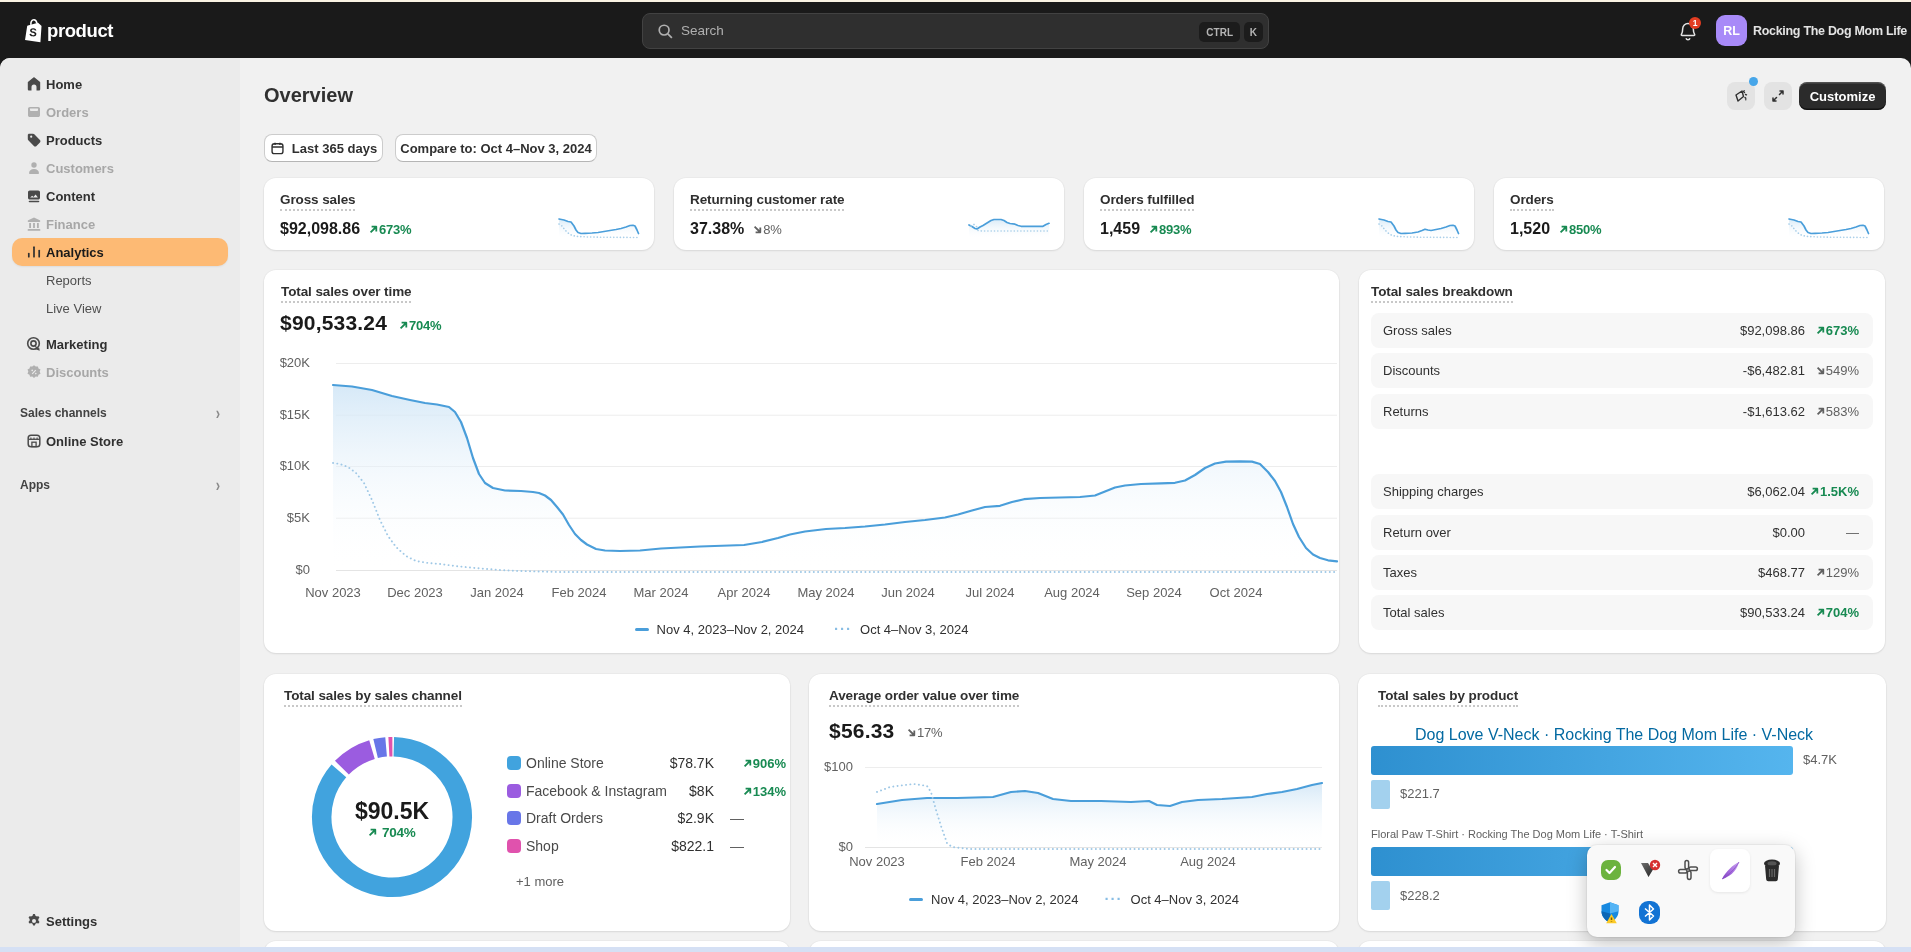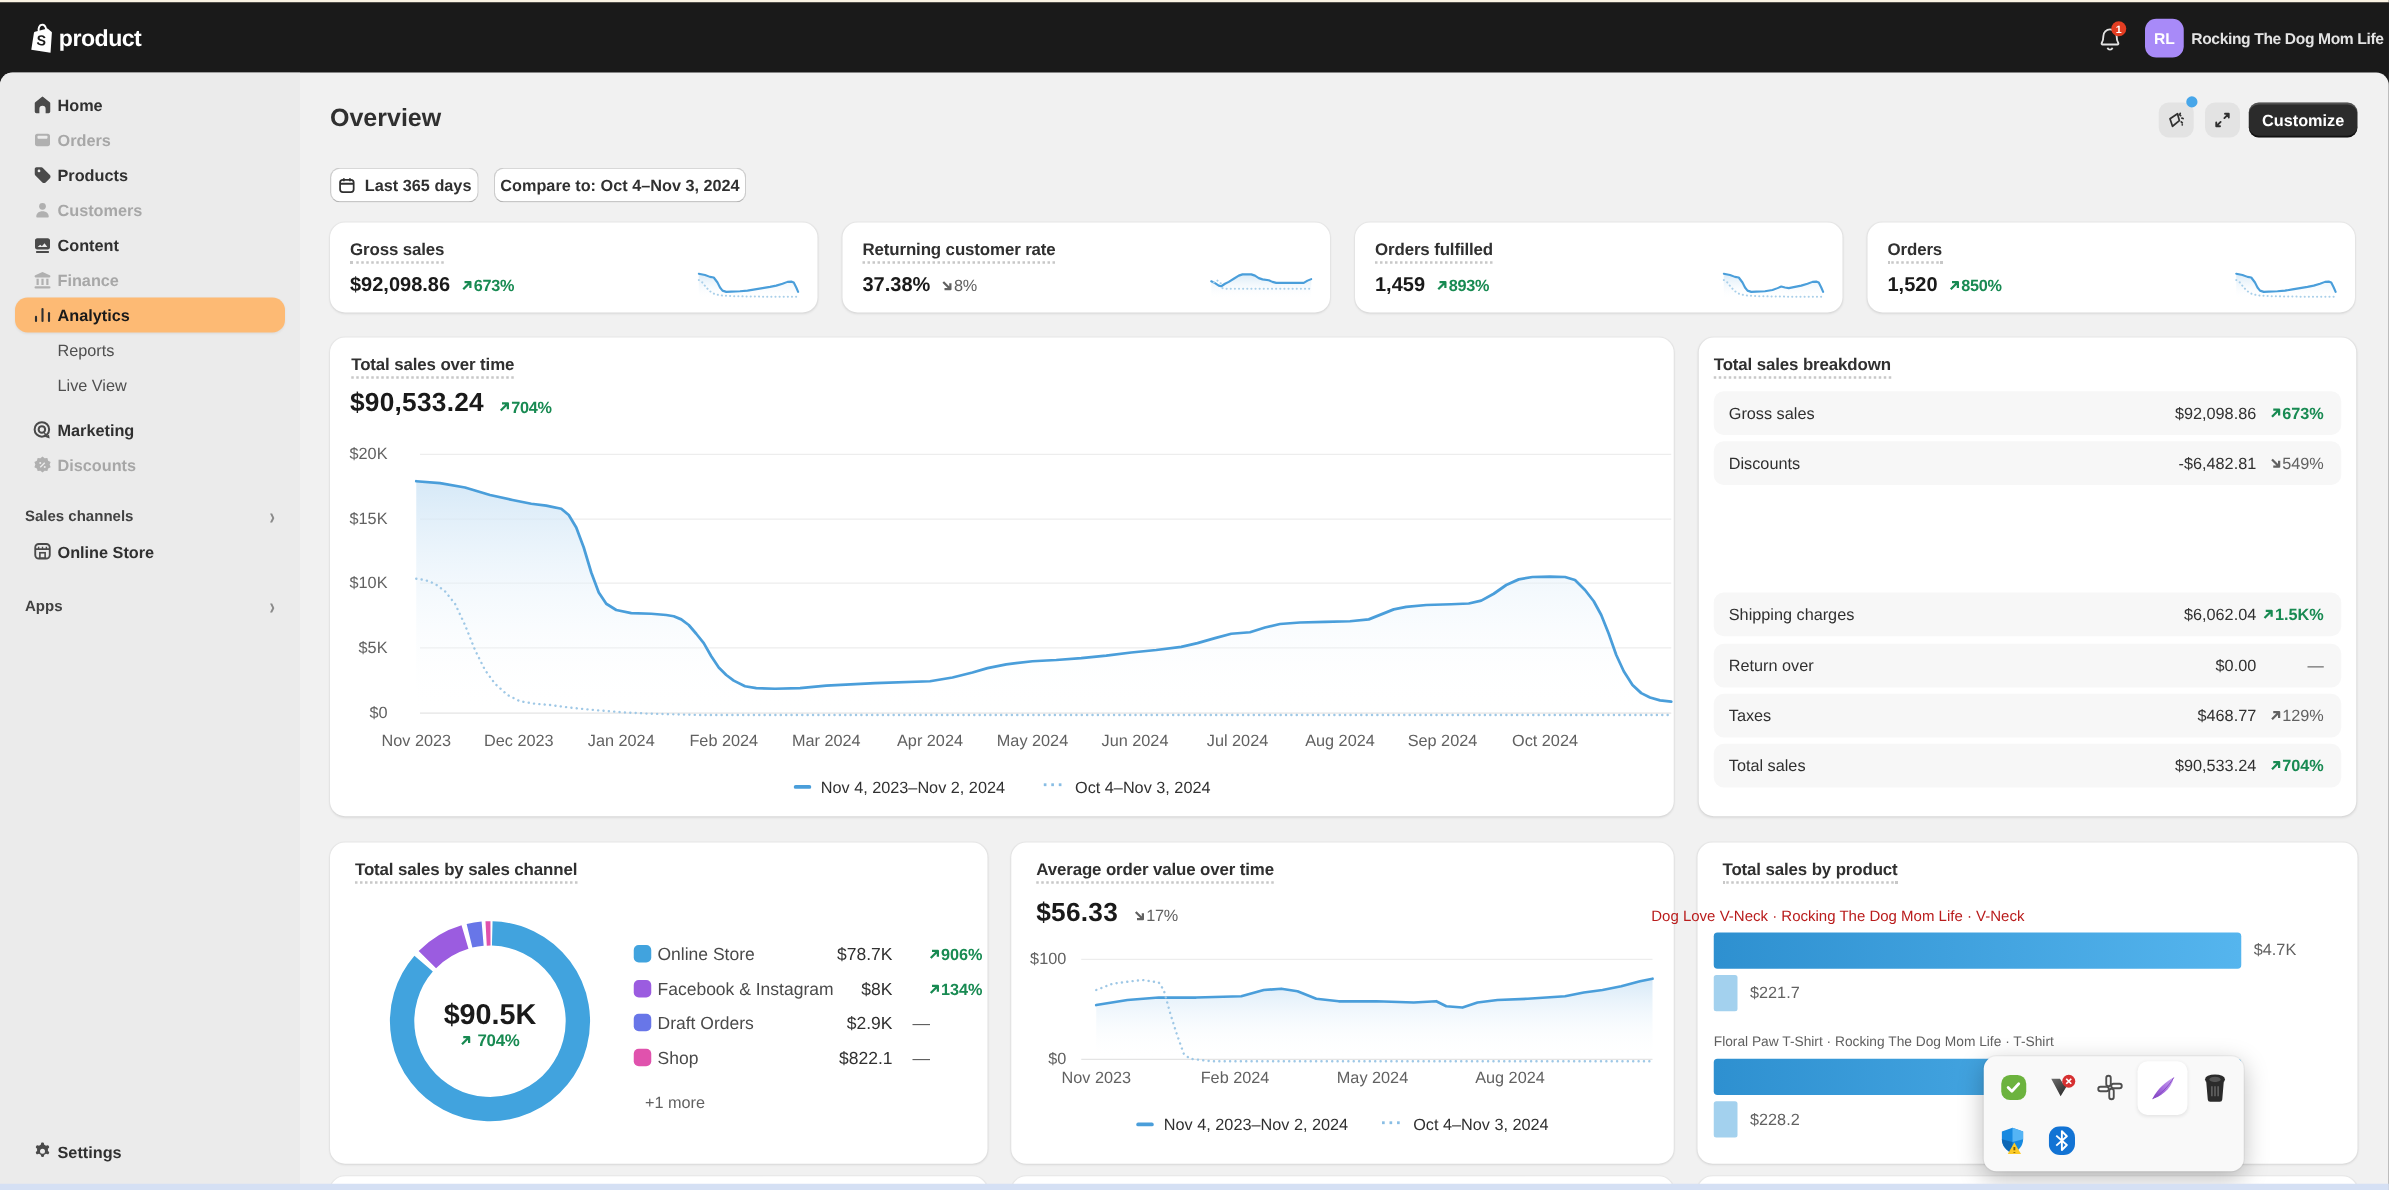--- a/index.html
+++ b/index.html
@@ -36,20 +36,29 @@
 </head>
 <body>
 <div id="topline"></div>
 <div id="header">
   <svg class="abs" style="left:22px;top:16px" width="22" height="26" viewBox="0 0 24 28">
     <path d="M9.8 7.4c-.5-2.9.6-5.3 2.7-5.6 1.8-.3 3.2 1.2 3.8 3.8" stroke="#fff" stroke-width="1.7" fill="none"></path>
     <path d="M5.6 8.9c.1-.6.3-.8.9-1L17.5 5l3.6 3.2a.5.5 0 0 1 .2.3l-1.2 17.8L3.3 23.7z" fill="#fff"></path>
     <text x="8" y="19.8" font-size="12.5" font-weight="bold" fill="#1a1a1a" font-family="Liberation Sans" transform="rotate(4 12 16)">S</text>
   </svg>
   <div class="abs" style="left:47px;top:18px;font-size:18.5px;font-weight:700;color:#fff;letter-spacing:-.4px">product</div>
+  <div class="abs" style="left:642px;top:11px;width:627px;height:36px;background:#2f2f2f;border:1px solid #424242;border-radius:8px">
+    <svg class="abs" style="left:14px;top:9px" width="17" height="17" viewBox="0 0 16 16" fill="none" stroke="#b0b0b0" stroke-width="1.6">
+        <circle cx="6.7" cy="6.7" r="4.6"></circle>
+        <path d="M10.2 10.2L14 14"></path>
+      </svg>
+    <div class="abs" style="left:38px;top:9px;font-size:13.5px;color:#b0b0b0">Search</div>
+    <div class="abs" style="right:28px;top:8px;height:20px;padding:0 7px;background:#1c1c1c;border-radius:5px;color:#b5b5b5;font-size:10px;font-weight:700;display:flex;align-items:center">CTRL</div>
+    <div class="abs" style="right:5px;top:8px;height:20px;padding:0 6px;background:#1c1c1c;border-radius:5px;color:#b5b5b5;font-size:10px;font-weight:700;display:flex;align-items:center">K</div>
+  </div>
   <svg class="abs" style="left:1678px;top:19px" width="20" height="21" viewBox="0 0 20 21" fill="none" stroke="#e3e3e3" stroke-width="1.5">
       <path d="M10 2.5a5.3 5.3 0 0 0-5.3 5.3c0 2.6-.6 4.4-1.3 5.6-.3.5 0 1.2.7 1.2h11.8c.7 0 1-.7.7-1.2-.7-1.2-1.3-3-1.3-5.6A5.3 5.3 0 0 0 10 2.5z"></path>
       <path d="M8 17.2c.3.9 1.1 1.5 2 1.5s1.7-.6 2-1.5"></path>
     </svg>
   <div class="abs" style="left:1689px;top:15px;width:12px;height:12px;border-radius:50%;background:#e33d22;color:#fff;font-size:8.5px;font-weight:700;display:flex;align-items:center;justify-content:center">1</div>
   <div class="abs" style="left:1716px;top:13px;width:31px;height:31px;border-radius:9px;background:#a88af8;color:#fff;font-size:12.5px;font-weight:700;display:flex;align-items:center;justify-content:center">RL</div>
   <div class="abs" style="left:1753px;top:22px;font-size:12.5px;letter-spacing:-.3px;font-weight:700;color:#e3e3e3;white-space:nowrap">Rocking The Dog Mom Life</div>
 </div>
 <div id="wrap">
 <div id="sidebar">
@@ -269,20 +278,27 @@
           <path d="M1.6 7.4L7 2M2.6 1.7h4.7v4.7" fill="none" stroke="currentColor" stroke-width="1.8" stroke-linejoin="round"></path>
         </svg>673%</span>
     </div>
 <div class="row" style="top:295px">
       <span class="lbl">Discounts</span>
       <span class="val">-$6,482.81</span>
       <span class="pct gry" style="font-weight:400"><svg width="9" height="9" viewBox="0 0 9 9" style="margin-right:1px">
           <path d="M1.6 1.6L7 7M7.3 2.6v4.7H2.6" fill="none" stroke="currentColor" stroke-width="1.8" stroke-linejoin="round"></path>
         </svg>549%</span>
     </div>
+<div class="row" style="top:336px">
+      <span class="lbl">Returns</span>
+      <span class="val">-$1,613.62</span>
+      <span class="pct gry" style="font-weight:400"><svg width="9" height="9" viewBox="0 0 9 9" style="margin-right:1px">
+          <path d="M1.6 7.4L7 2M2.6 1.7h4.7v4.7" fill="none" stroke="currentColor" stroke-width="1.8" stroke-linejoin="round"></path>
+        </svg>583%</span>
+    </div>
 <div class="row" style="top:416px">
       <span class="lbl">Shipping charges</span>
       <span class="val">$6,062.04</span>
       <span class="pct grn"><svg width="9" height="9" viewBox="0 0 9 9" style="margin-right:1px">
           <path d="M1.6 7.4L7 2M2.6 1.7h4.7v4.7" fill="none" stroke="currentColor" stroke-width="1.8" stroke-linejoin="round"></path>
         </svg>1.5K%</span>
     </div>
 <div class="row" style="top:457px">
       <span class="lbl">Return over</span>
       <span class="val">$0.00</span>
@@ -359,21 +375,21 @@
 <div class="lgd" style="left:809px;top:833px;width:530px;height:16px">
       <span class="dash"></span>
       <span>Nov 4, 2023–Nov 2, 2024</span>
       <span style="width:10px"></span>
       <span class="dots3">···</span>
       <span>Oct 4–Nov 3, 2024</span>
     </div>
 
 <div class="card" style="left:1358px;top:616px;width:528px;height:257px"></div>
 <div class="ct" style="left:1378px;top:630px"><span>Total sales by product</span></div>
-<div class="abs" style="left:1321px;top:668px;font-size:12px;color:#b91c1c">Dog Love V-Neck · Rocking The Dog Mom Life · V-Neck</div>
+<div class="abs" style="left:1415px;top:668px;font-size:16px;color:#0369a1">Dog Love V-Neck · Rocking The Dog Mom Life · V-Neck</div>
 <div class="abs" style="left:1371px;top:688px;width:422px;height:29px;border-radius:3px;background:linear-gradient(90deg,#2e90d0,#55b5ee)"></div>
 <div class="abs" style="left:1803px;top:694px;font-size:13px;color:#616161">$4.7K</div>
 <div class="abs" style="left:1371px;top:722px;width:19px;height:29px;border-radius:2px;background:#a3d1ee"></div>
 <div class="abs" style="left:1400px;top:728px;font-size:13px;color:#616161">$221.7</div>
 <div class="abs" style="left:1371px;top:770px;font-size:11px;color:#616161">Floral Paw T-Shirt · Rocking The Dog Mom Life · T-Shirt</div>
 <div class="abs" style="left:1371px;top:789px;width:422px;height:29px;border-radius:3px;background:linear-gradient(90deg,#2e90d0,#55b5ee)"></div>
 <div class="abs" style="left:1371px;top:823px;width:19px;height:29px;border-radius:2px;background:#a3d1ee"></div>
 <div class="abs" style="left:1400px;top:830px;font-size:13px;color:#616161">$228.2</div>
 
 <div class="card" style="left:264px;top:883px;width:526px;height:20px;border-radius:12px 12px 0 0"></div>

